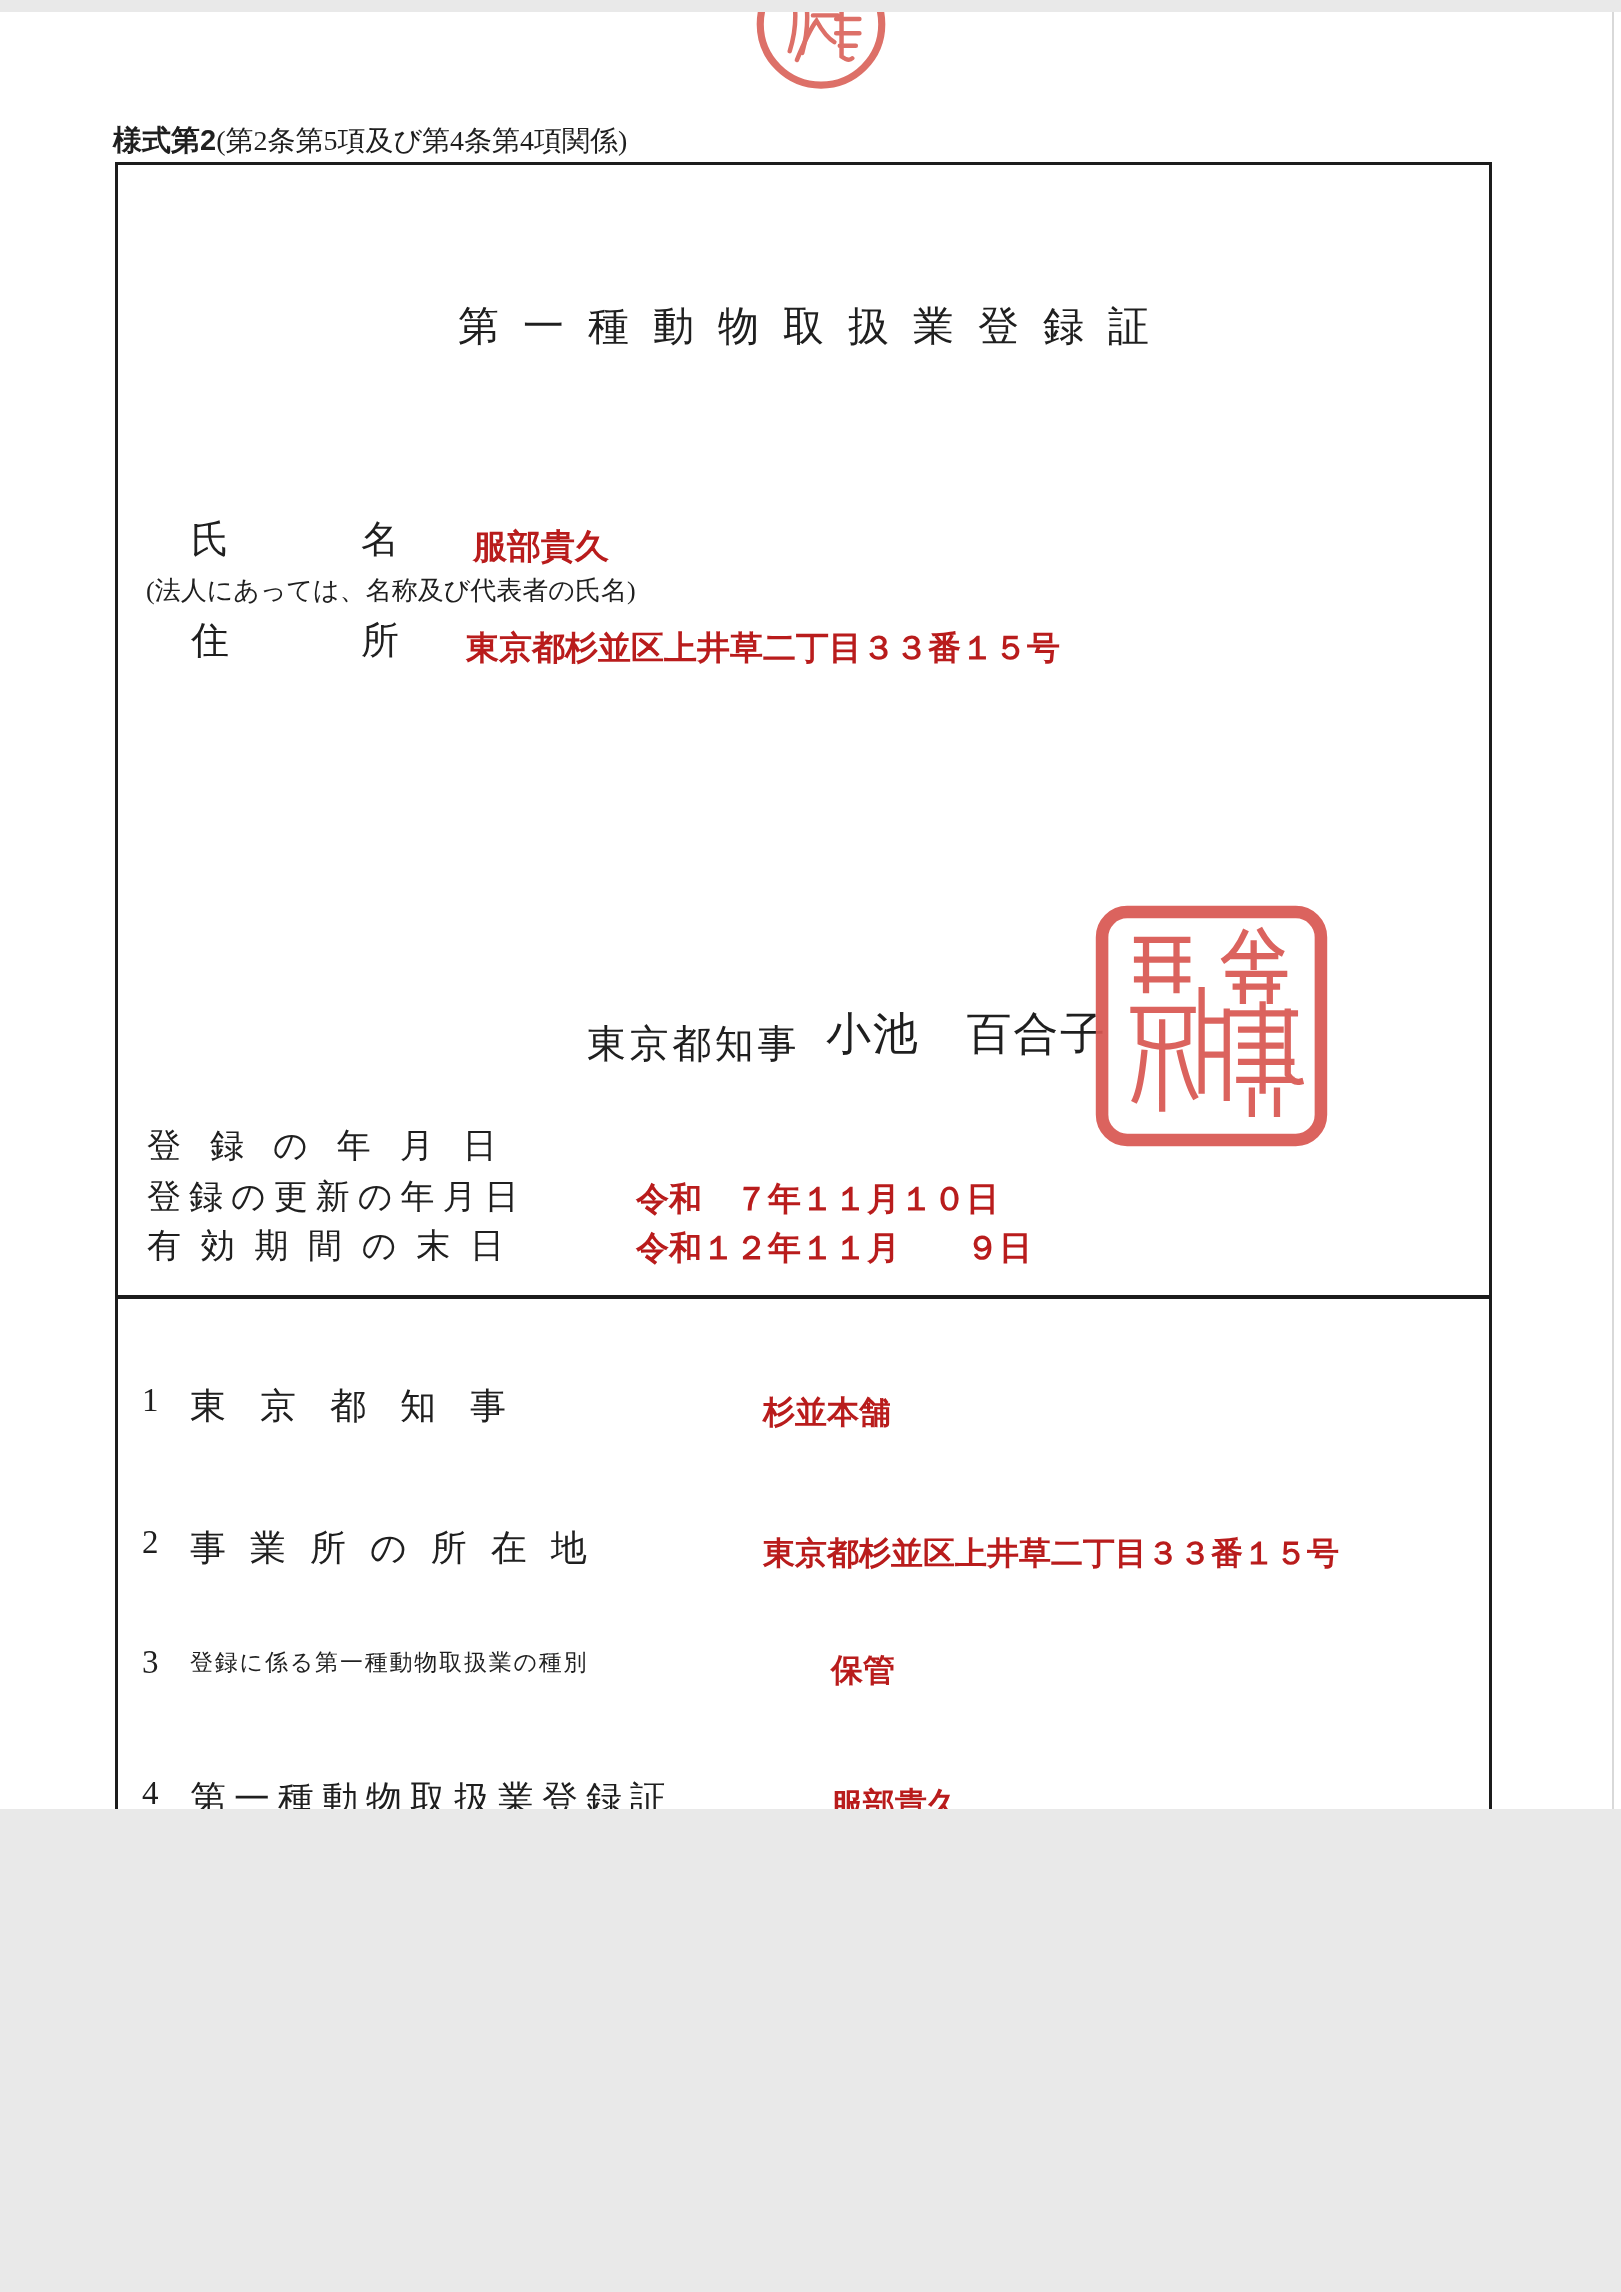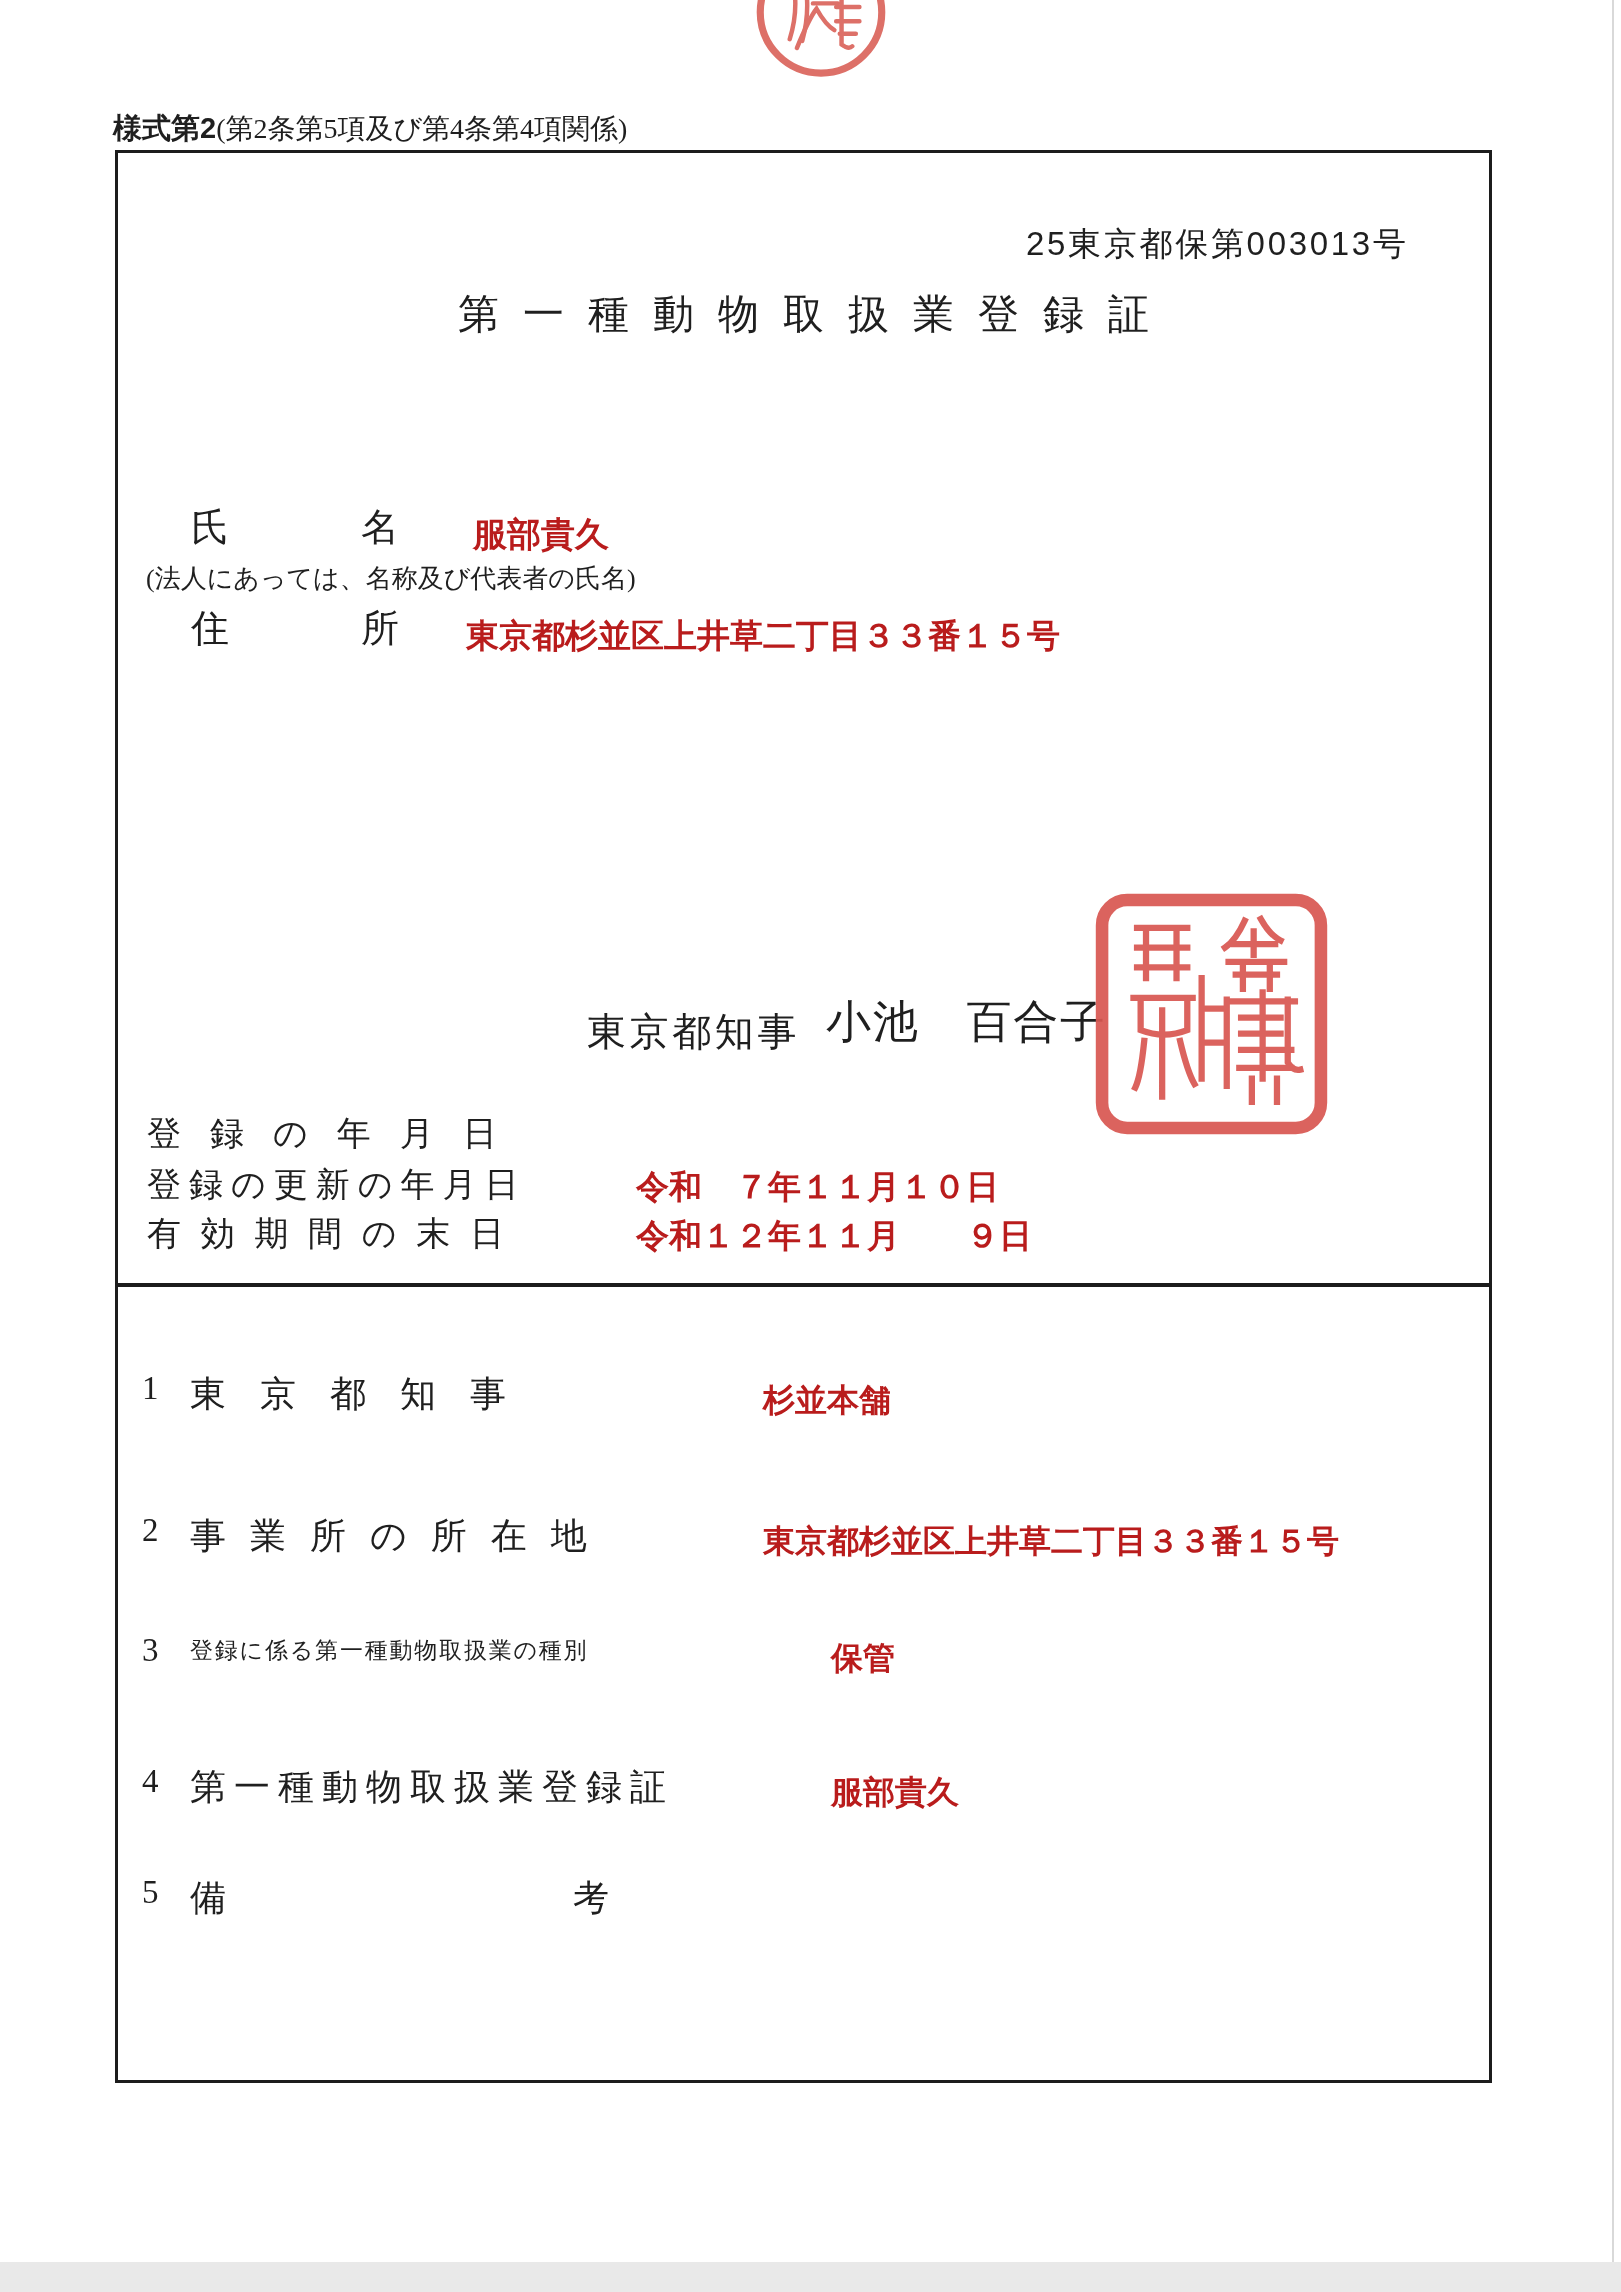--- a/index.html
+++ b/index.html
@@ -1,18 +1,18 @@
 <!DOCTYPE html>
 <html style="font-size:14.3px"><head>
 <meta charset="utf-8">
 <style>
   html,body{margin:0;padding:0;background:#e9e9e9;}
   .page{
-    position:relative;width:1621px;height:2262px;background:#ffffff;
-    overflow:hidden;margin:0 auto;
+    position:relative;width:1621px;height:1797px;background:#ffffff;
+    overflow:hidden;margin:12px auto;
     font-family:"Liberation Serif","DejaVu Serif",serif;color:#1f1f1f;
   }
   .abs{position:absolute;}
   .val{font-family:"Liberation Sans","DejaVu Sans",sans-serif;font-weight:700;color:#b91c1c;}
 
   .form-code{left:113px;top:110px;font-size:28px;line-height:1.3;white-space:nowrap;}
   .form-code .bold{font-weight:700;font-family:"Liberation Sans","DejaVu Sans",sans-serif;font-size:29px;}
 
   .frame{left:115px;top:150px;width:1377px;height:1933px;border:3.6px solid #1c1c1c;box-sizing:border-box;}
   .divider{left:115px;top:1283px;width:1377px;height:3.6px;background:#1c1c1c;}
@@ -77,21 +77,20 @@
     </g>
   </svg>
 
   <div class="abs form-code">
     <span class="bold">様式第2</span><span>(第2条第5項及び第4条第4項関係)</span>
   </div>
 
   <div class="abs frame"></div>
   <div class="abs divider"></div>
 
-  <div class="abs doc-number">25東京都保第003013号</div>
 
   <div class="abs cert-title">第一種動物取扱業登録証</div>
 
   <div class="abs pair-label name-label">
     <span>氏</span>
     <span>名</span>
   </div>
   <div class="abs val name-value">服部貴久</div>
   <div class="abs corp-note">(法人にあっては、名称及び代表者の氏名)</div>
 

